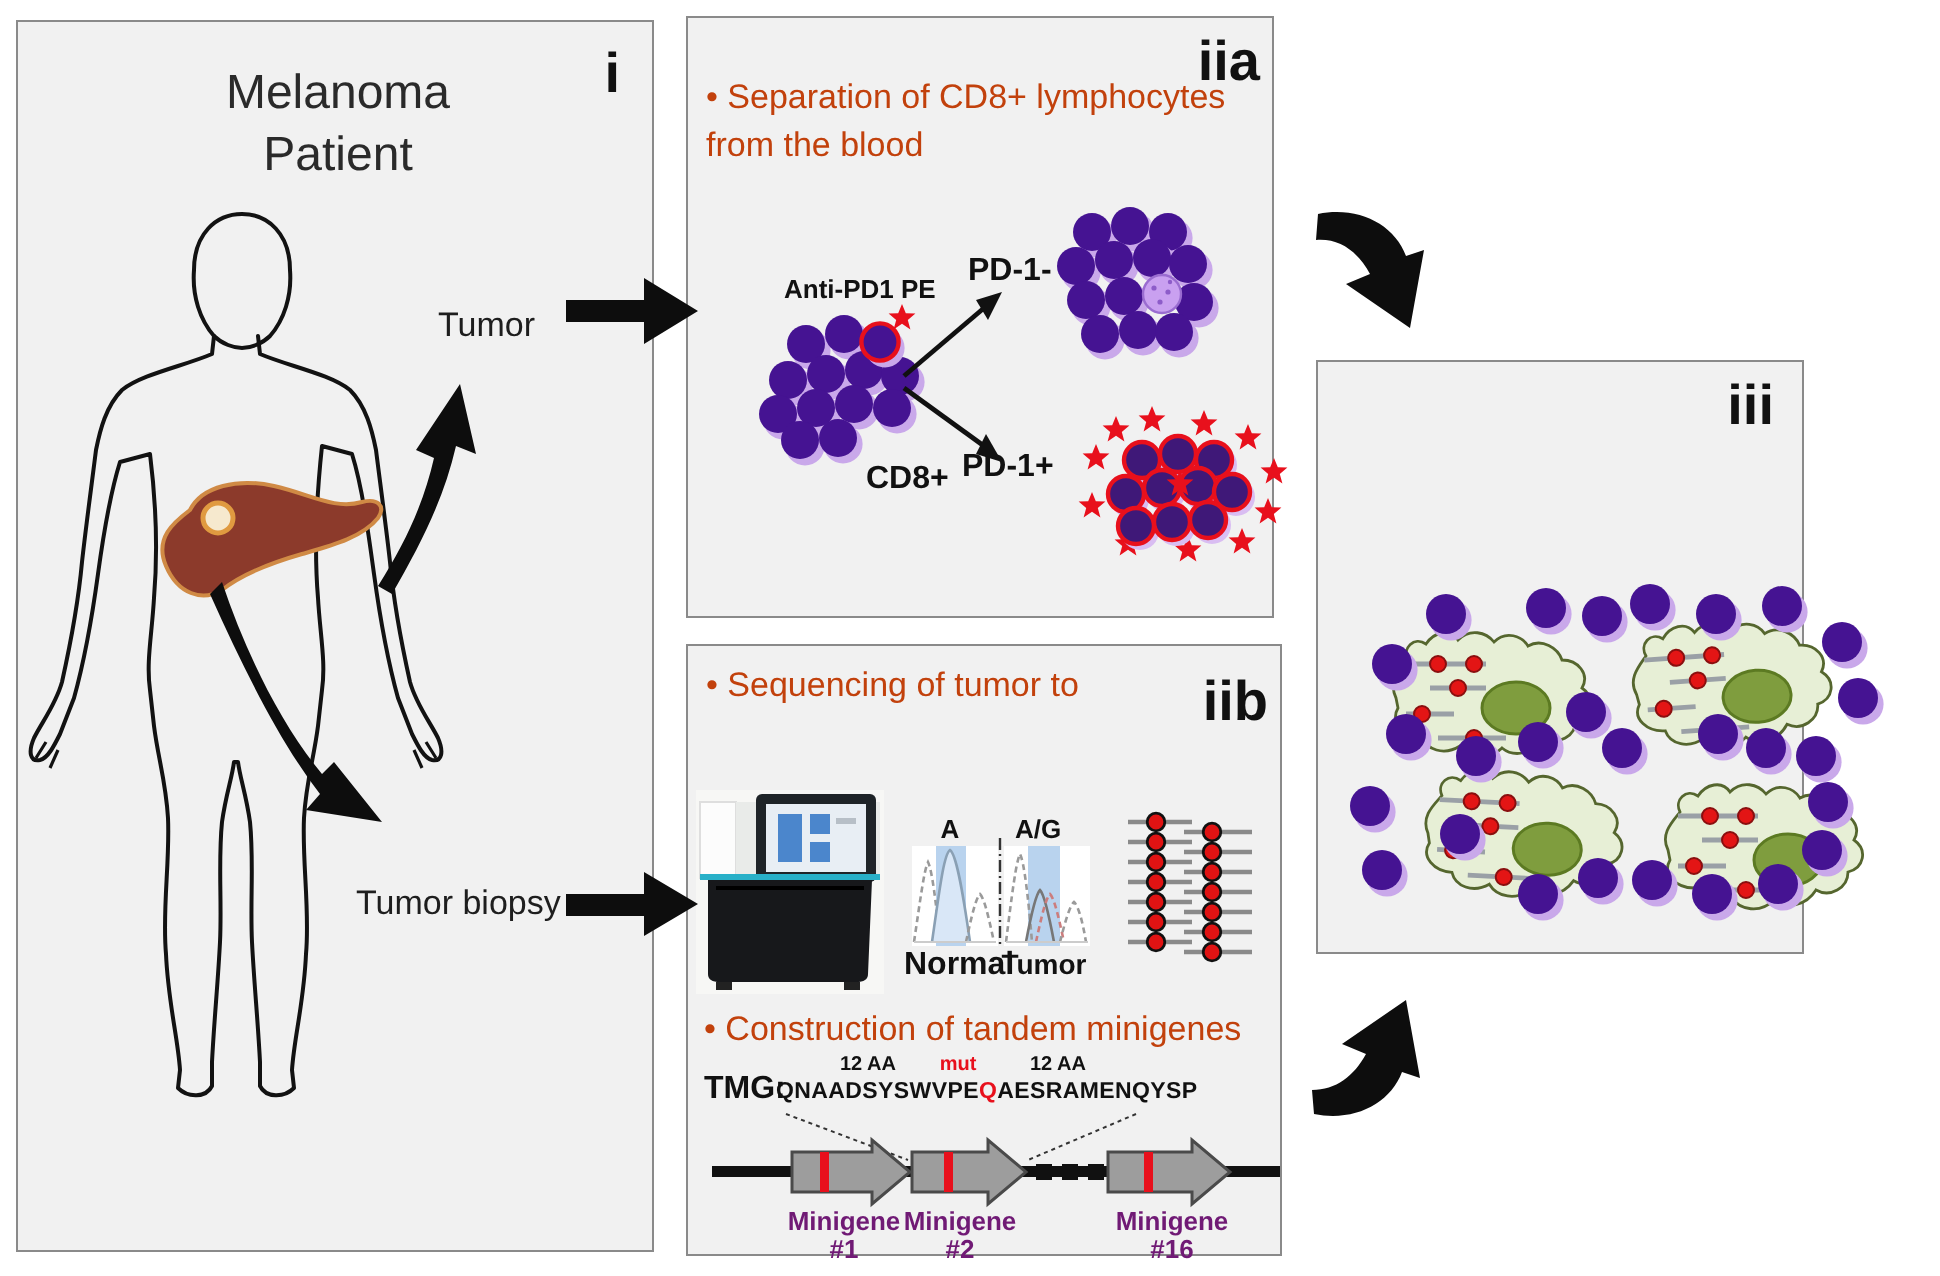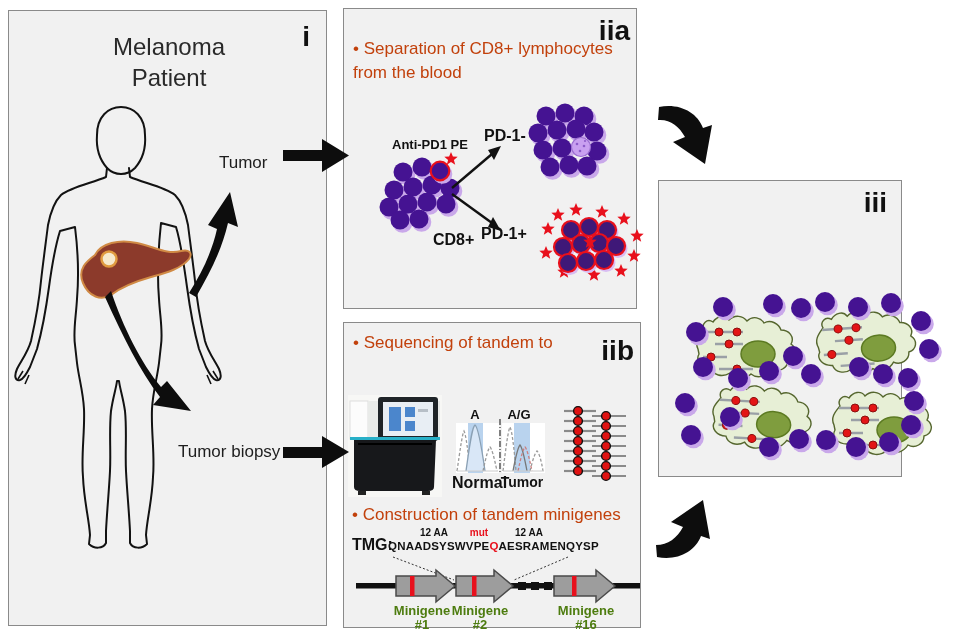--- a/index.html
+++ b/index.html
@@ -7,21 +7,21 @@
           font-family:"Liberation Sans",sans-serif;color:#1e1e1e;overflow:hidden;}
   .panel{position:absolute;background:#f1f1f1;border:1.5px solid #8a8a8a;box-sizing:border-box;}
   .abs{position:absolute;}
   .plabel{position:absolute;font-weight:bold;font-size:28px;color:#111;line-height:1;}
   .bullet{position:absolute;font-size:17px;color:#c2410c;line-height:24px;}
   .smlbl{position:absolute;font-weight:bold;color:#111;}
   .ctr{text-align:center;}
   svg{position:absolute;overflow:visible;}
   .seqtxt{position:absolute;font-weight:bold;font-size:11.5px;letter-spacing:0.2px;color:#111;white-space:nowrap;}
   .red{color:#e8101c;}
-  .mini-label{position:absolute;font-weight:bold;font-size:13px;line-height:14px;color:#4d7c0f;text-align:center;}
+  .mini-label{position:absolute;font-weight:bold;font-size:13px;line-height:14px;color:#701a75;text-align:center;}
 </style>
 </head>
 <body>
 
 <div id="canvas">
 
   <div class="panel" style="left:8px;top:10px;width:319px;height:616px;">
     <div class="plabel" style="right:16px;top:12px;">i</div>
     <div class="abs ctr" style="left:60px;top:20px;width:200px;font-size:24px;line-height:31px;color:#2a2a2a;">
       <div>Melanoma</div>
@@ -182,21 +182,21 @@
 
     <div class="smlbl" style="left:48px;top:128px;font-size:13px;">Anti-PD1 PE</div>
     <div class="smlbl" style="left:55px;top:222px;font-size:16px;margin-left:34px;">CD8+</div>
     <div class="smlbl" style="left:140px;top:118px;font-size:16px;">PD-1-</div>
     <div class="smlbl" style="left:137px;top:216px;font-size:16px;">PD-1+</div>
   </div>
 
   <div class="panel" style="left:343px;top:322px;width:298px;height:306px;">
     <div class="plabel" style="right:6px;top:14px;">iib</div>
     <div class="bullet" style="left:9px;top:8px;">
-      <div>• Sequencing of tandem to</div>
+      <div>• Sequencing of tumor to</div>
     </div>
 
     <svg style="left:0;top:0;" width="298" height="306" viewBox="0 0 298 306">
 
       <g>
         <rect x="4" y="72" width="94" height="102" fill="#f7f7f5"></rect>
         <rect x="6" y="78" width="18" height="38" fill="#fcfcfc" stroke="#dedede" stroke-width="1"></rect>
         <rect x="24" y="78" width="72" height="36" fill="#e9ebe9"></rect>
         <rect x="34" y="74" width="60" height="44" rx="3" fill="#1f2428"></rect>
         <rect x="39" y="79" width="50" height="34" fill="#e8eef4"></rect>

